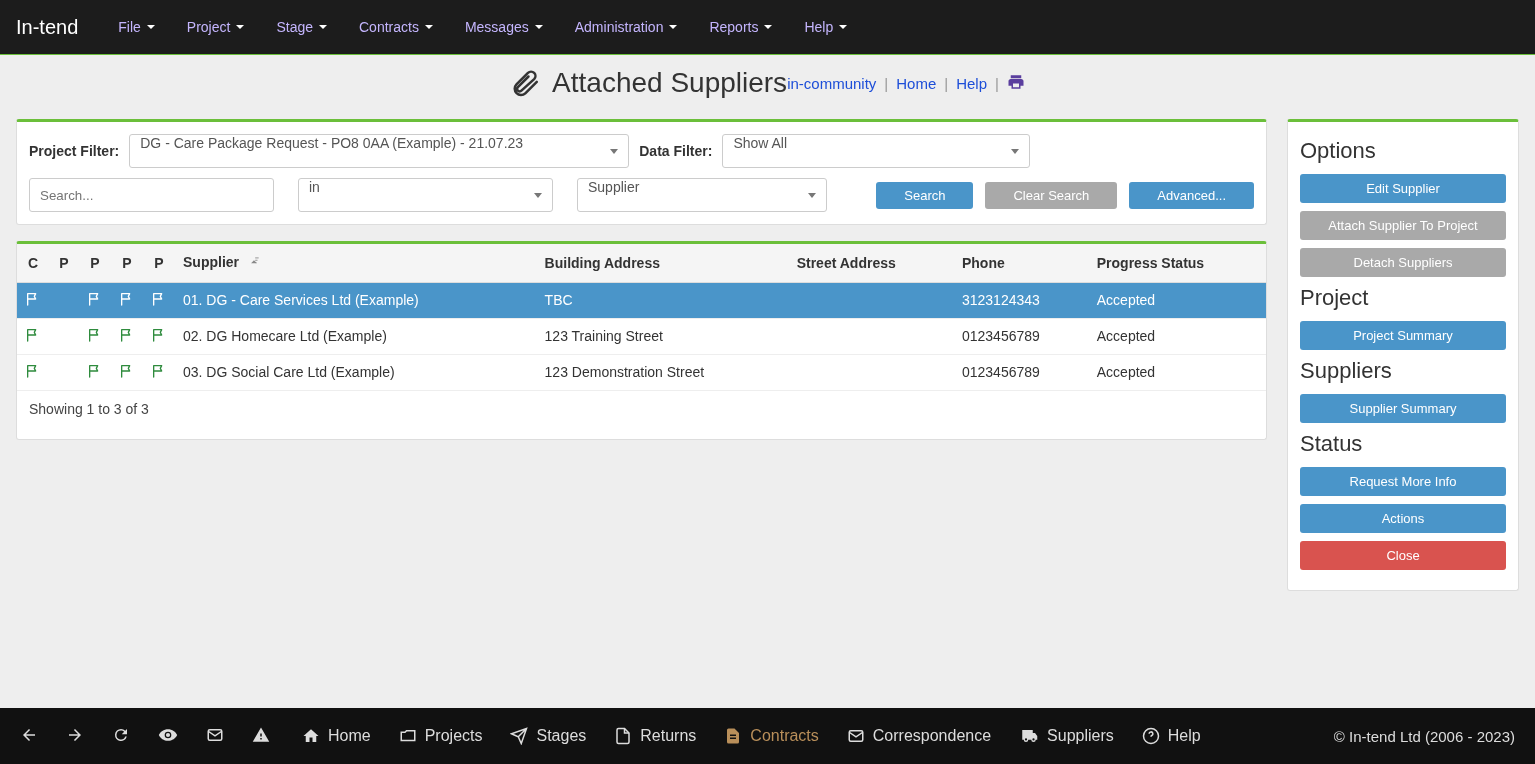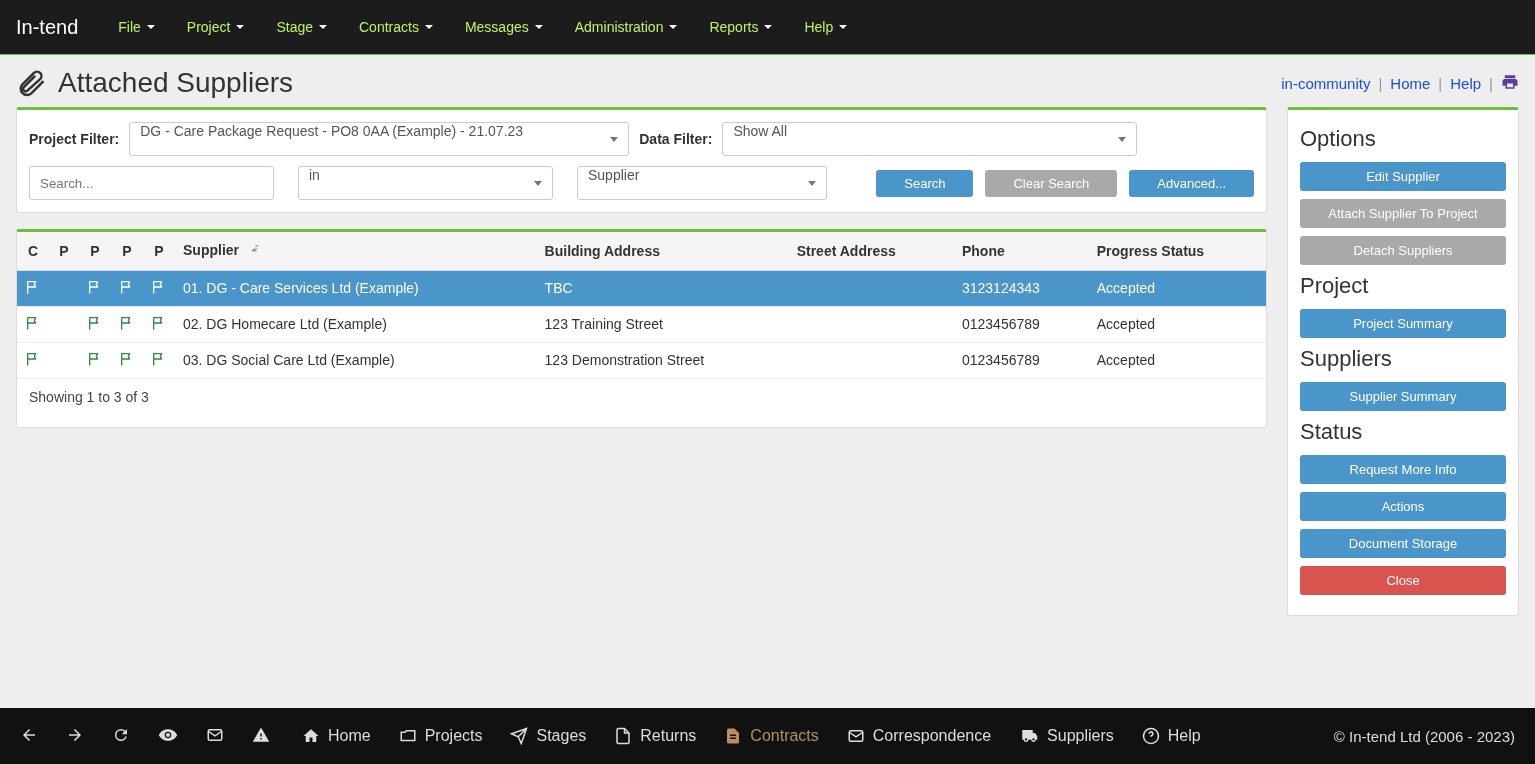--- a/index.html
+++ b/index.html
@@ -2,25 +2,25 @@
 <html><head>
 <meta charset="utf-8">
 <style>
 * { box-sizing: border-box; margin: 0; padding: 0; }
 body { font-family: "Segoe UI", Arial, sans-serif; font-size: 14px; color: #333; background: #eee; }
 
 
 .topbar { background: #1c1c1c; color: #fff; height: 55px; display: flex; align-items: center; padding: 0 16px; border-bottom: 1px solid #6bbf3a; }
 .brand { font-size: 20px; font-weight: 500; margin-right: 24px; }
 .topnav { display: flex; }
-.topnav-item { padding: 0 16px; height: 55px; display: flex; align-items: center; color: #bef264; cursor: pointer; text-align: right; }
+.topnav-item { padding: 0 16px; height: 55px; display: flex; align-items: center; color: #c4b5fd; cursor: pointer; text-align: right; }
 .caret { margin-left: 6px; width: 0; height: 0; border-left: 4px solid transparent; border-right: 4px solid transparent; border-top: 4px solid #fff; }
 
 
-.pagehead-wrap { padding: 12px 16px 8px; display: flex; justify-content: space-between; align-items: center; }
+.pagehead-wrap { padding: 12px 16px 20px; display: flex; justify-content: center; align-items: center; }
 .pagehead { display: flex; align-items: center; font-size: 28px; color: #333; }
 .pagehead svg { margin-right: 12px; }
 .headlinks { color: #333; font-size: 15px; display: flex; align-items: center; }
 .headlinks a { color: #1d4ed8; text-decoration: none; cursor: pointer; }
 .headlinks .sep { margin: 0 8px; color: #999; }
 .print-icon { color: #5a3e9e; }
 
 
 .content { display: flex; padding: 0 16px 16px; gap: 20px; align-items: flex-start; }
 .main { flex: 1; }
@@ -29,21 +29,21 @@
 .panel { background: #fff; border: 1px solid #ddd; border-top: 3px solid #6bbf3a; border-radius: 3px; padding: 12px; margin-bottom: 16px; }
 
 
 .filterbar { display: flex; flex-wrap: wrap; align-items: center; gap: 10px; }
 .filterbar label { font-weight: 700; }
 .select { border: 1px solid #ccc; background: #fff; height: 34px; padding: 0 28px 16px 10px; border-radius: 3px; position: relative; display: flex; align-items: center; cursor: pointer; color: #555; }
 .select::after { content: ""; position: absolute; right: 10px; top: 50%; margin-top: -2px; border-left: 4px solid transparent; border-right: 4px solid transparent; border-top: 5px solid #777; }
 .select.wide { width: 500px; }
 .select.sm { width: 255px; }
 .select.md { width: 250px; }
-.select.df { width: 415px; }
+.select.df { width: 308px; }
 input.text { border: 1px solid #ccc; height: 34px; padding: 0 10px; border-radius: 3px; width: 245px; }
 .btnrow { display: flex; gap: 12px; margin-left: auto; }
 .btn { border: none; border-radius: 3px; padding: 6px 28px; color: #fff; cursor: pointer; font-size: 13px; }
 .btn-blue { background: #4a95c9; }
 .btn-grey { background: #a9a9a9; }
 .btn-red { background: #d9534f; }
 
 .filter-row2 { display: flex; align-items: center; gap: 24px; margin-top: 10px; }
 
 
@@ -266,21 +266,20 @@
 
       <div class="sidehdr">Project</div>
       <button class="sidebtn btn-blue">Project Summary</button>
 
       <div class="sidehdr">Suppliers</div>
       <button class="sidebtn btn-blue">Supplier Summary</button>
 
       <div class="sidehdr">Status</div>
       <button class="sidebtn btn-blue">Request More Info</button>
       <button class="sidebtn btn-blue">Actions</button>
-      <button class="sidebtn btn-blue">Document Storage</button>
       <button class="sidebtn btn-red">Close</button>
     </div>
   </div>
 </div>
 
 <div class="bottombar">
   <div class="bbicons">
     <span><svg width="18" height="18" viewBox="0 0 24 24" fill="#ddd">
           <path d="M20 11H7.83l5.59-5.59L12 4l-8 8 8 8 1.41-1.41L7.83 13H20v-2z"></path>
         </svg></span>

